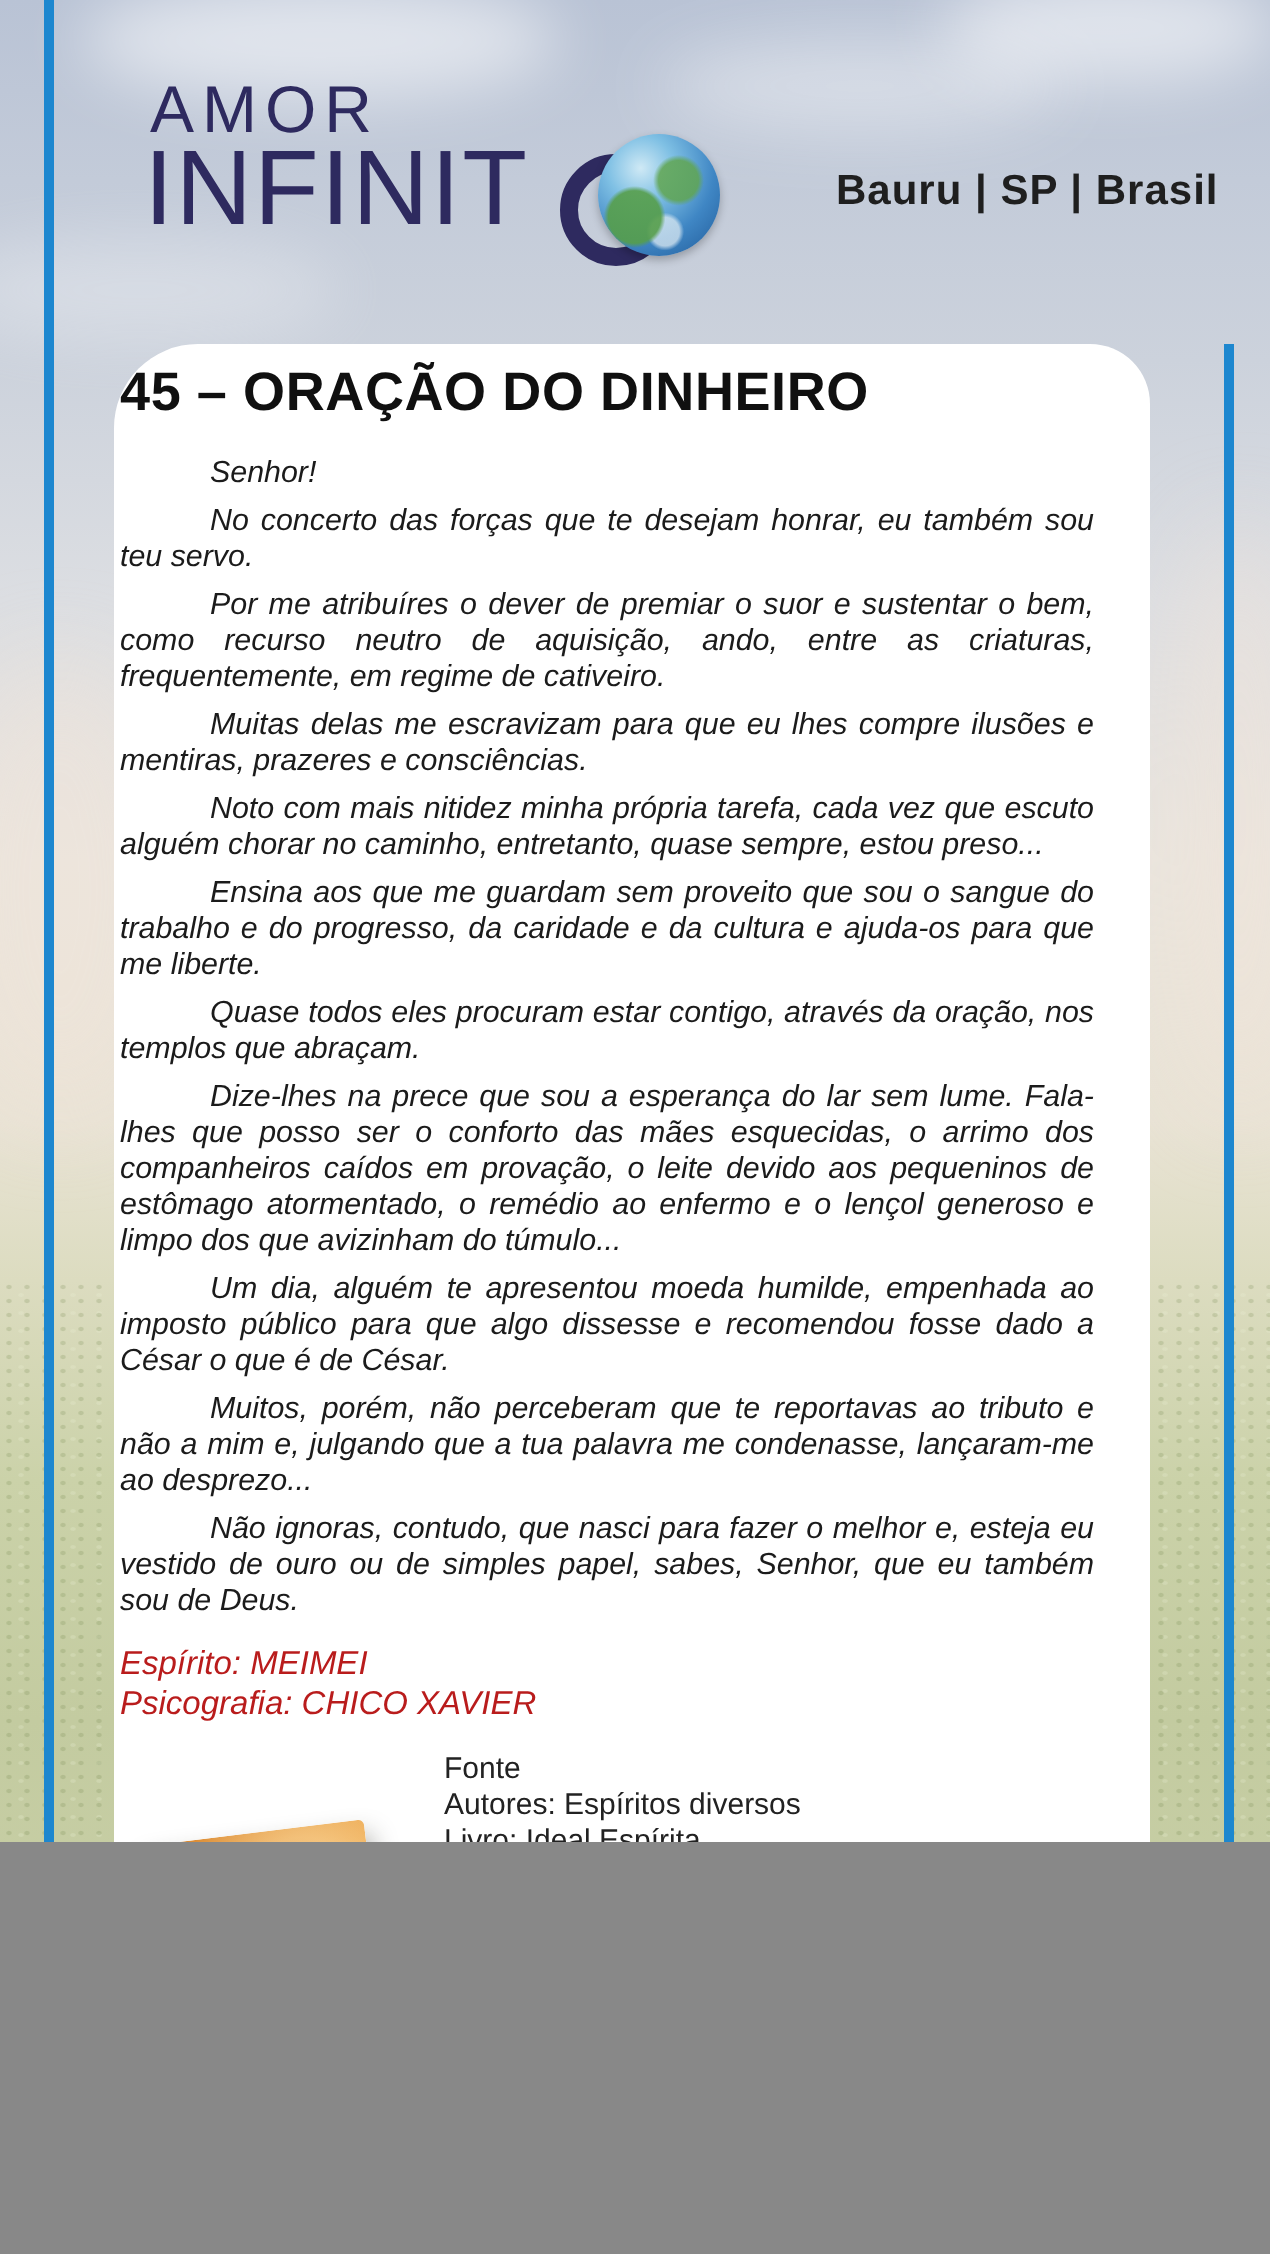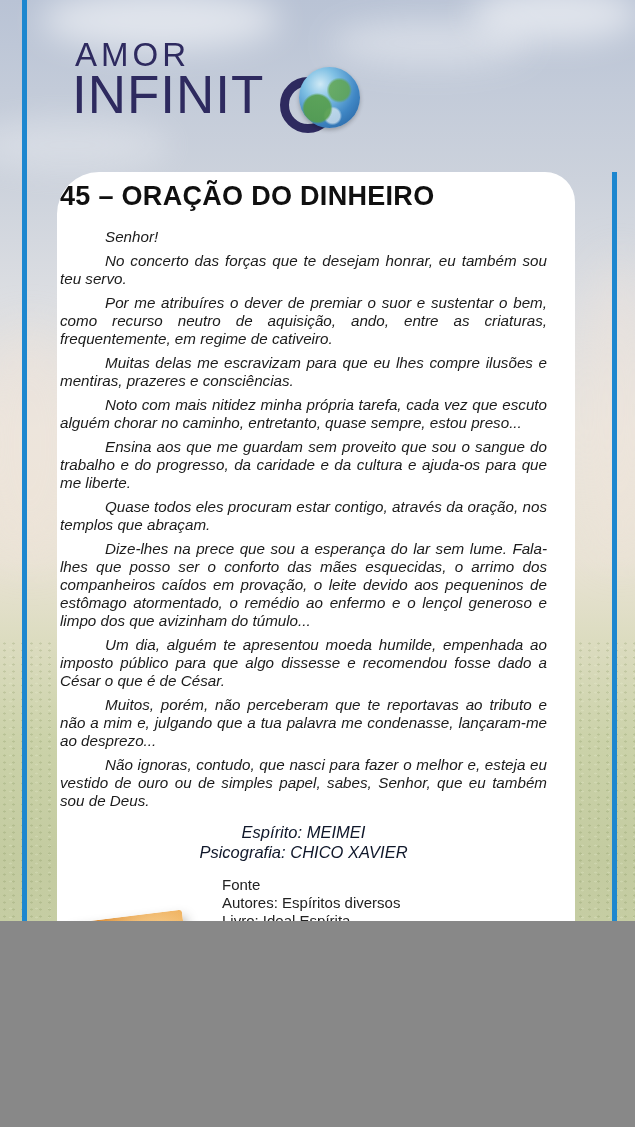--- a/index.html
+++ b/index.html
@@ -46,21 +46,21 @@
     position:absolute;box-sizing:border-box;left:57px;top:172px;width:518px;height:876px;
     background:#fff;border-radius:42px 30px 48px 42px;overflow:hidden;
     padding:10px 28px 0 3px;
   }
   .title{margin:0;font-size:27px;line-height:28px;font-weight:700;color:#101010;letter-spacing:.3px;}
   .body{margin-top:18px;}
   .body p{
     margin:0 0 6px 0;font-style:italic;font-size:15.2px;line-height:18px;
     text-align:justify;text-indent:45px;color:#1b1b1b;
   }
-  .credits{margin-top:12px;text-align:center;font-style:italic;font-size:16.5px;line-height:20px;color:#0f172a;}
+  .credits{margin-top:12px;text-align:left;font-style:italic;font-size:16.5px;line-height:20px;color:#b91c1c;}
   .source{margin:14px 0 0 162px;font-size:15px;line-height:18px;color:#222;}
   
   .book{
     position:absolute;left:78px;top:916px;width:114px;height:162px;z-index:5;
     transform:rotate(-7deg);border-radius:3px;
     background:
       radial-gradient(circle at 70% 20%, rgba(255,225,170,.55) 0 18%, transparent 40%),
       radial-gradient(circle at 20% 60%, rgba(180,105,35,.35) 0 20%, transparent 45%),
       linear-gradient(115deg,#d8862f 0%,#e2963c 40%,#eda84e 65%,#d8862f 100%);
     box-shadow:3px 7px 12px rgba(40,40,30,.35);
@@ -90,20 +90,21 @@
   <div class="haze" style="left:580px;top:260px;width:80px;height:300px;"></div>
   <div class="grass-tex"></div>
 
   <div class="frame-left" style="background: rgb(29, 135, 207);"></div>
   <div class="frame-main" style="border-color: rgb(29, 135, 207);"></div>
 
   <div class="logo-amor">AMOR</div>
   <div class="logo-infinito">INFINIT</div>
   <div class="globe-ring"></div>
   <div class="globe"></div>
+  <div class="location">Bauru | SP | Brasil</div>
 
   <div class="card">
     <h1 class="title">45 – ORAÇÃO DO DINHEIRO</h1>
     <div class="body">
       <p>Senhor!</p>
       <p>No concerto das forças que te desejam honrar, eu também sou teu servo.</p>
       <p>Por me atribuíres o dever de premiar o suor e sustentar o bem, como recurso neutro de aquisição, ando, entre as criaturas, frequentemente, em regime de cativeiro.</p>
       <p>Muitas delas me escravizam para que eu lhes compre ilusões e mentiras, prazeres e consciências.</p>
       <p>Noto com mais nitidez minha própria tarefa, cada vez que escuto alguém chorar no caminho, entretanto, quase sempre, estou preso...</p>
       <p>Ensina aos que me guardam sem proveito que sou o sangue do trabalho e do progresso, da caridade e da cultura e ajuda-os para que me liberte.</p>

